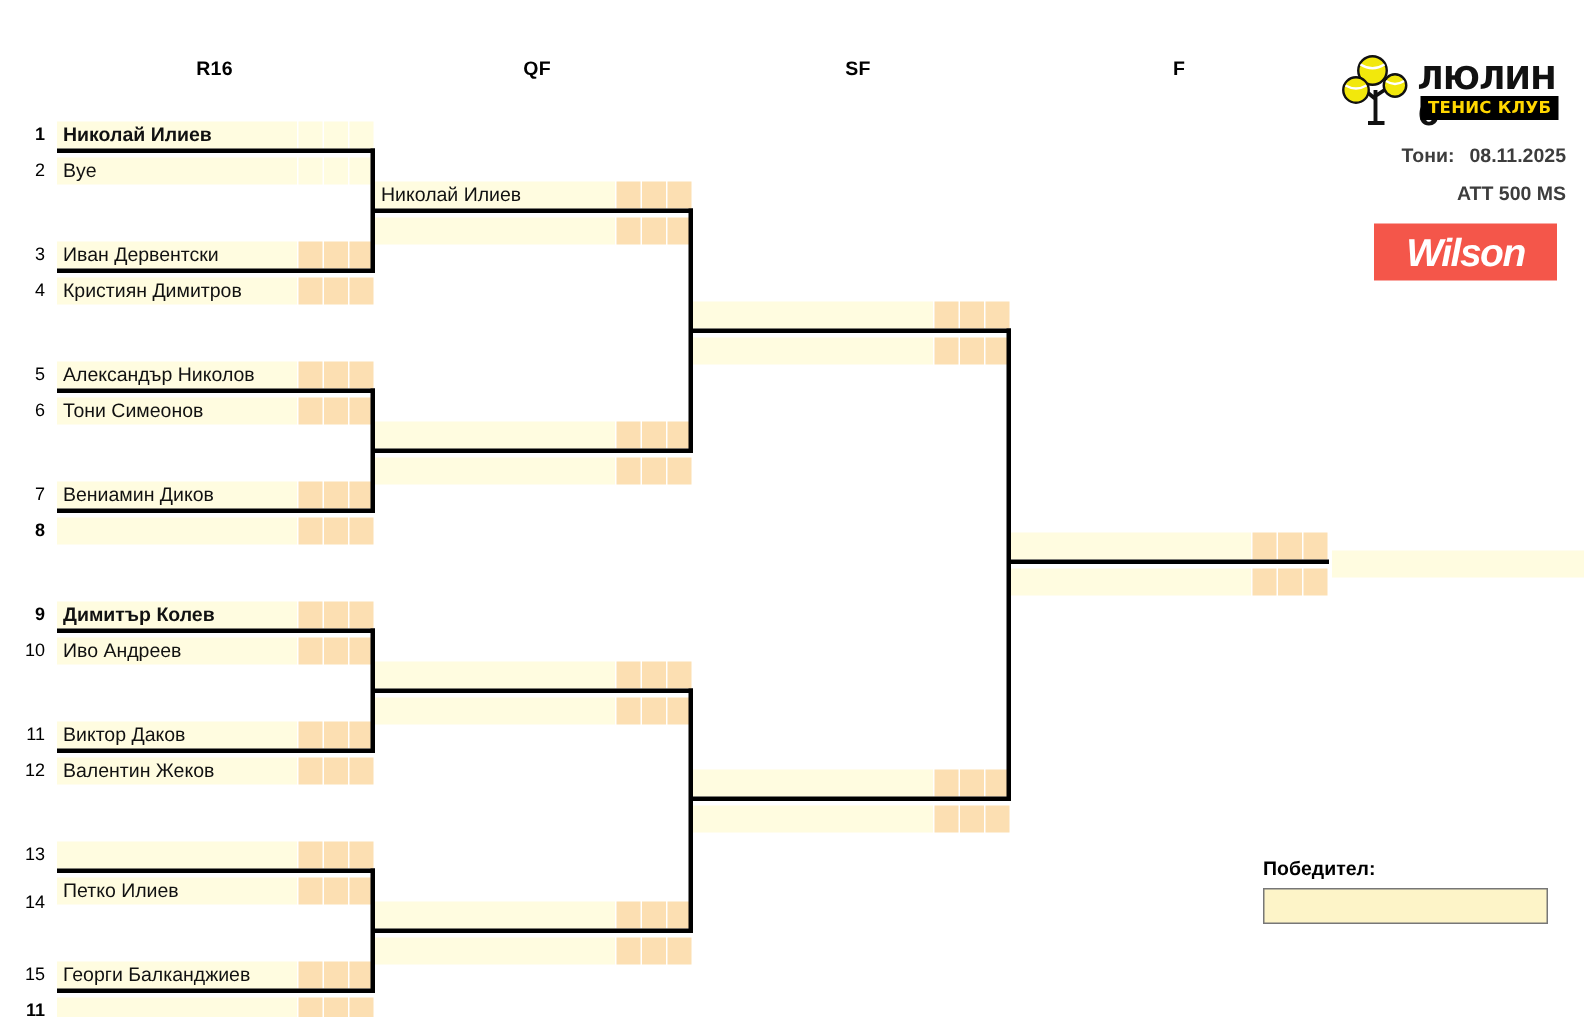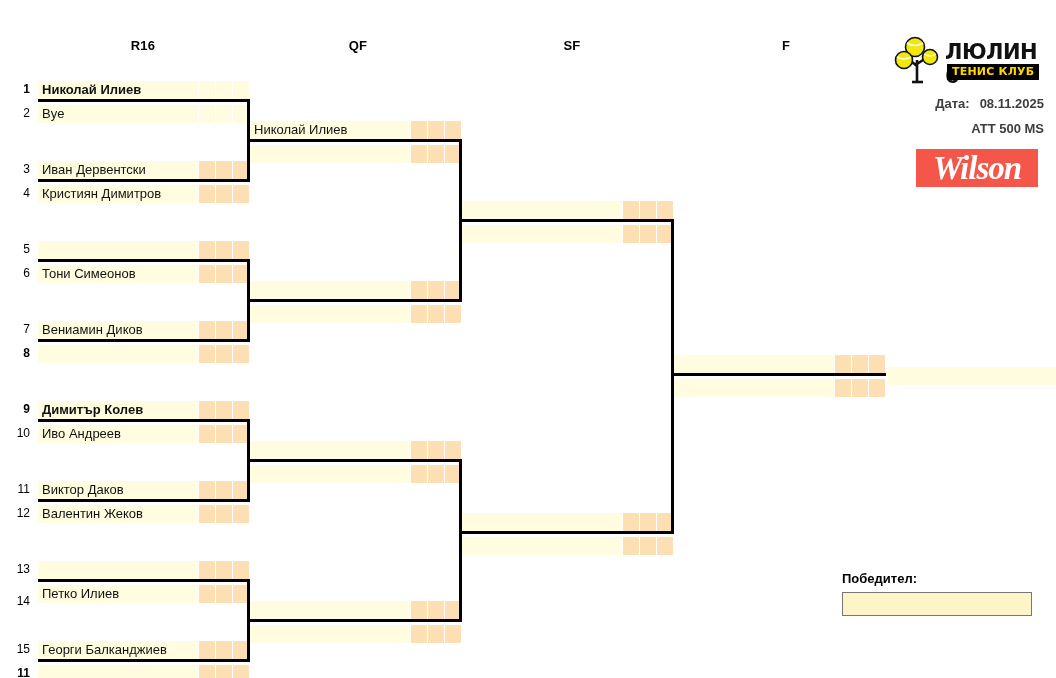--- a/index.html
+++ b/index.html
@@ -64,22 +64,22 @@
   .date-row .lbl{margin-right:10px;}
   .cat-row{
     position:absolute;right:12px;top:89px;font-size:13px;font-weight:bold;
     color:#3d3d3d;white-space:nowrap;
   }
   .wilson{
     position:absolute;left:916px;top:117px;width:122px;height:38px;
     background:#f4564a;display:flex;align-items:center;justify-content:center;
   }
   .wilson .wtxt{
-    color:#fff;font-size:33px;font-weight:bold;font-style:italic;
-    font-family:Liberation Serif, serif;letter-spacing:-1px;line-height:1;
+    color:#fff;font-size:26px;font-weight:bold;font-style:italic;
+    font-family:Liberation Sans, sans-serif;letter-spacing:-1px;line-height:1;
   }
 
   
   .win-label{
     position:absolute;left:842px;top:539px;font-size:13px;font-weight:bold;color:#000;
   }
   .win-box{
     position:absolute;left:842px;top:560px;width:190px;height:24px;
     background:#fdf4c8;border:1px solid #777;box-sizing:border-box;
   }
@@ -125,20 +125,23 @@
   <div class="fill" style="left:38px; top:153px; width:160px"></div>
   <div class="namebar" style="left:38px;top:153px;width:160px">
       <span class="nm">Кристиян Димитров</span>
     </div>
   <div class="sc peach" style="left:199px;top:153px"></div>
   <div class="sc peach" style="left:216px;top:153px"></div>
   <div class="sc peach" style="left:233px;top:153px"></div>
 
   <div class="seed" style="left:8px;  top:210px">5</div>
   <div class="fill" style="left:38px; top:209px; width:160px"></div>
+  <div class="namebar" style="left:38px;top:209px;width:160px">
+      <span class="nm">Александър Николов</span>
+    </div>
   <div class="sc peach" style="left:199px;top:209px"></div>
   <div class="sc peach" style="left:216px;top:209px"></div>
   <div class="sc peach" style="left:233px;top:209px"></div>
 
   <div class="seed" style="left:8px;  top:234px">6</div>
   <div class="fill" style="left:38px; top:233px; width:160px"></div>
   <div class="namebar" style="left:38px;top:233px;width:160px">
       <span class="nm">Тони Симеонов</span>
     </div>
   <div class="sc peach" style="left:199px;top:233px"></div>
@@ -381,21 +384,21 @@
       <circle cx="11" cy="24" r="8.5" fill="#F2E80C" stroke="#111" stroke-width="1.6"></circle>
       <path d="M4 21 q7 4 14 0" stroke="#fff" stroke-width="1.6" fill="none"></path>
       <circle cx="37" cy="21" r="7.5" fill="#F2E80C" stroke="#111" stroke-width="1.6"></circle>
       <path d="M31 18 q6 4 12 0" stroke="#fff" stroke-width="1.5" fill="none"></path>
     </svg>
     <div class="club-name">ЛЮЛИН 6</div>
     <div class="club-sub">ТЕНИС КЛУБ</div>
   </div>
 
   <div class="date-row">
-    <span class="lbl">Дата:</span><span>08.11.2025</span>
+    <span class="lbl">Тони:</span><span>08.11.2025</span>
   </div>
   <div class="cat-row">ATT 500 MS</div>
 
   <div class="wilson">
     <span class="wtxt">Wilson</span>
   </div>
 
   <div class="win-label">Победител:</div>
   <div class="win-box"></div>
 

